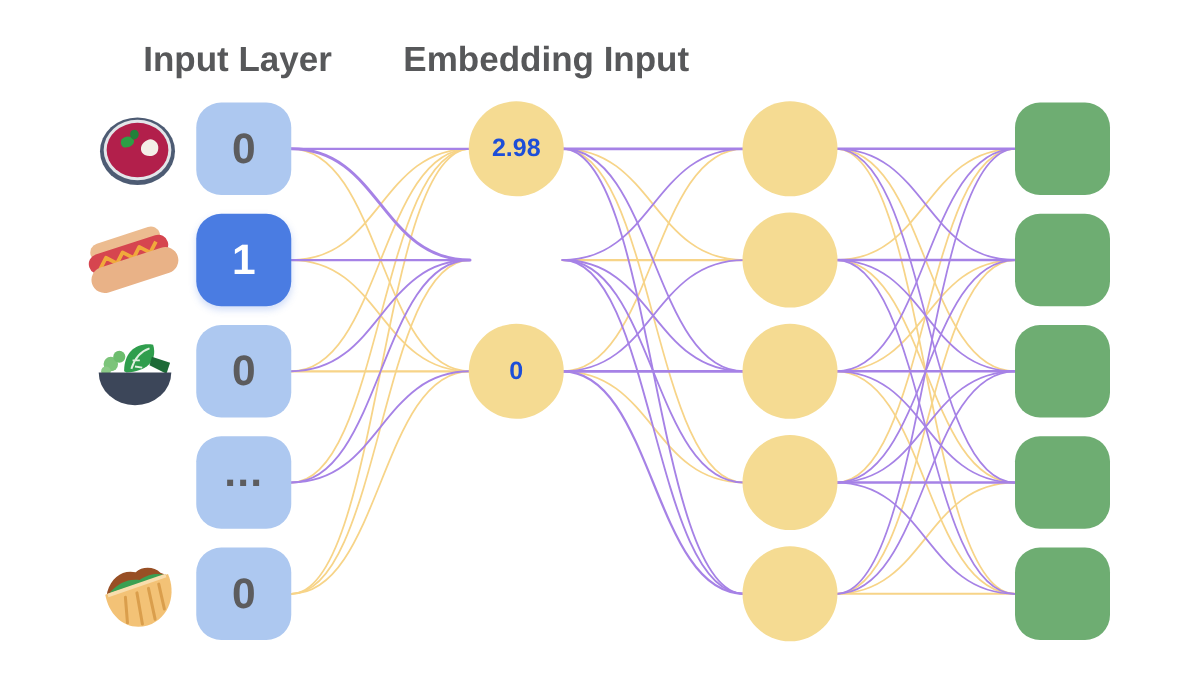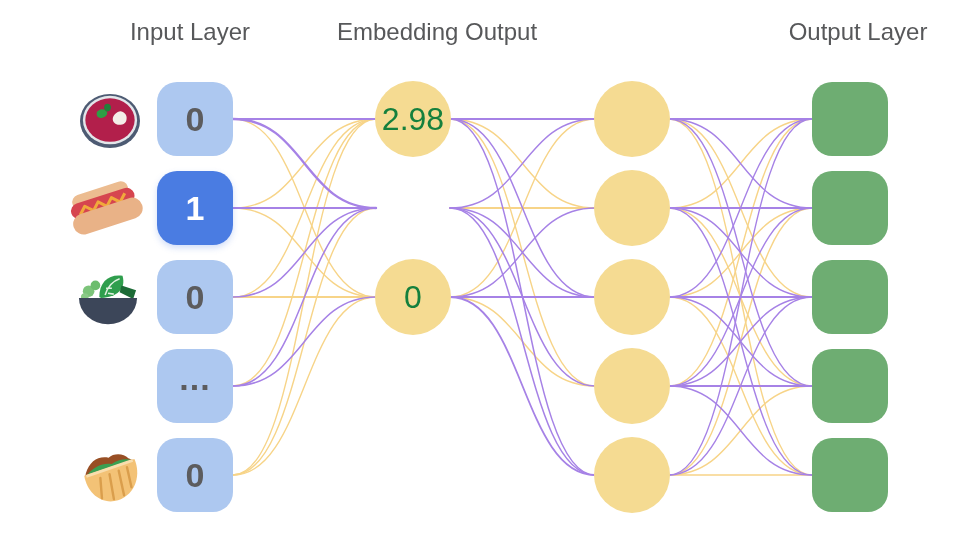--- a/index.html
+++ b/index.html
@@ -1,30 +1,30 @@
 <!DOCTYPE html>
 <html style="--input-box: #adc8f0; --input-box-active: #4a7ce2; --node-yellow: #f5db92; --output-green: #6ead72; --edge-purple: #a682e6; --edge-yellow: #f7d488; --title-text: #57585a; --value-text: #5c5c5e;"><head>
 <meta charset="utf-8">
 <style>
   html,body{margin:0;padding:0;background:#ffffff;}
   body{width:960px;height:540px;position:relative;overflow:hidden;
        font-family:"Liberation Sans", sans-serif;}
   .stage{position:absolute;inset:0;width:960px;height:540px;}
   #edges{position:absolute;left:0;top:0;z-index:0;}
-  .layer-title{position:absolute;top:18px;transform:translateX(-50%);
-       font-size:24px;font-weight:normal;color:var(--title-text,#57585a);
+  .layer-title{position:absolute;top:32px;transform:translateX(-50%);
+       font-size:28px;font-weight:bold;color:var(--title-text,#57585a);
        white-space:nowrap;z-index:2;}
   .node{position:absolute;z-index:1;display:flex;align-items:center;justify-content:center;}
   .inbox{width:76px;height:74px;border-radius:20px;background:var(--input-box,#adc8f0);}
   .inbox .val{font-size:34px;font-weight:bold;color:var(--value-text,#5c5c5e);}
   .inbox.active{background:var(--input-box-active,#4a7ce2);box-shadow:0 3px 6px rgba(74,124,226,.25);}
   .inbox.active .val{color:#ffffff;}
   .inbox .val.dots{transform:translateY(-8px);letter-spacing:1px;}
   .ecircle,.hcircle{width:76px;height:76px;border-radius:50%;background:var(--node-yellow,#f5db92);}
-  .ecircle .val{font-size:32px;font-weight:normal;color:#15803d;}
+  .ecircle .val{font-size:20px;font-weight:bold;color:#1d4ed8;}
   .outbox{width:76px;height:74px;border-radius:20px;background:var(--output-green,#6ead72);}
   .icon{position:absolute;z-index:1;}
 </style>
 </head>
 <body>
 
 <div class="stage">
 
   <svg id="edges" width="960" height="540">
       <g>
@@ -84,22 +84,21 @@
         <path d="M669 386 C740.5 386 740.5 208 812 208" fill="none" stroke="#a682e6" stroke-width="1.4" stroke-linecap="round"></path>
         <path d="M669 386 C740.5 386 740.5 297 812 297" fill="none" stroke="#a682e6" stroke-width="1.4" stroke-linecap="round"></path>
         <path d="M669 386 C740.5 386 740.5 386 812 386" fill="none" stroke="#a682e6" stroke-width="2" stroke-linecap="round"></path>
         <path d="M669 386 C740.5 386 740.5 475 812 475" fill="none" stroke="#a682e6" stroke-width="1.4" stroke-linecap="round"></path>
         <path d="M669 475 C740.5 475 740.5 119 812 119" fill="none" stroke="#a682e6" stroke-width="1.4" stroke-linecap="round"></path>
         <path d="M669 475 C740.5 475 740.5 297 812 297" fill="none" stroke="#a682e6" stroke-width="1.4" stroke-linecap="round"></path>
       </g>
     </svg>
 
   <div class="layer-title" style="left:190px">Input Layer</div>
-  <div class="layer-title" style="left:437px">Embedding Output</div>
-  <div class="layer-title" style="left:858px">Output Layer</div>
+  <div class="layer-title" style="left:437px">Embedding Input</div>
 
   <div class="icon" style="left:77px;top:91px">
     <svg width="66" height="60" viewBox="0 0 66 62">
       <ellipse cx="33" cy="31" rx="31" ry="28" fill="#4d5b73"></ellipse>
       <ellipse cx="33" cy="30" rx="28" ry="25" fill="#e3e6ea"></ellipse>
       <ellipse cx="33" cy="30" rx="25.5" ry="22.5" fill="#b21f4b"></ellipse>
       <path d="M44 21 c5 1 7 5 6 9 c-1 5 -7 6 -11 4 c-4 -2 -4 -7 -1 -10 c2 -2 4 -3 6 -3 z" fill="#f4eee8"></path>
       <path d="M20 21 c4 -4 9 -2 10 1 c1 3 -3 6 -7 6 c-3 0 -5 -4 -3 -7 z" fill="#2d9e45"></path>
       <path d="M28 14 c3 -2 6 0 6 3 c0 3 -3 5 -5 4 c-2 -1 -3 -5 -1 -7 z" fill="#22803a"></path>
     </svg>

